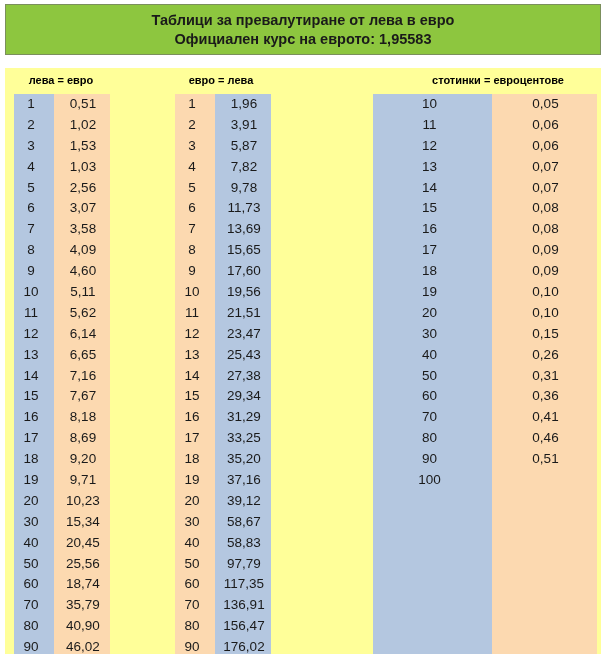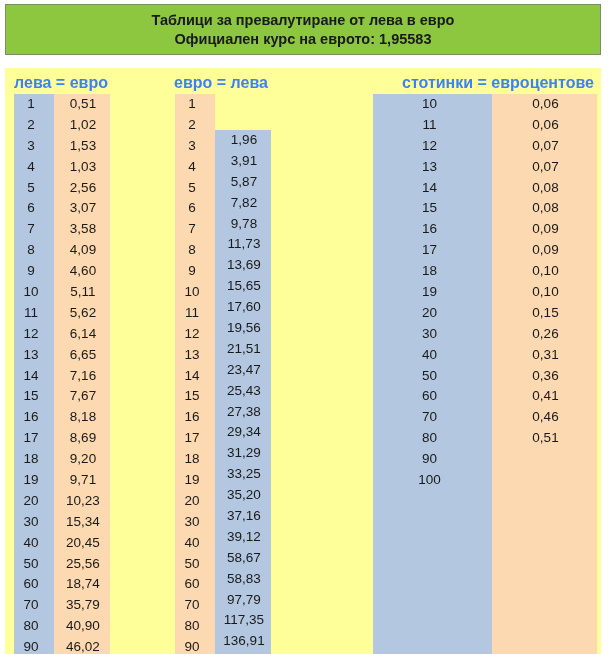--- a/index.html
+++ b/index.html
@@ -58,23 +58,23 @@
     top: 0;
     height: 586px;
   }
 
   .tbl-header {
     position: absolute;
     top: 6px;
     left: 0;
     width: 100%;
     text-align: center;
-    font-size: 16px;
+    font-size: 11px;
     font-weight: bold;
-    color: #3b82f6;
+    color: #000000;
     white-space: nowrap;
   }
 
   .col {
     position: absolute;
     top: 26px;
     bottom: 0;
   }
   .col.blue  { background: #b4c7e0; }
   .col.peach { background: #fcd9b0; }
@@ -91,21 +91,21 @@
   .cell.val  { padding-left: 2px; }
 
   
   #table1 { left: 0px;  width: 112px; }
   #table1 .col.blue  { left: 9px;  width: 40px; }
   #table1 .col.peach { left: 49px; width: 56px; }
 
   
   #table2 { left: 160px; width: 112px; }
   #table2 .col.peach { left: 10px; width: 40px; }
-  #table2 .col.blue  { left: 50px; width: 56px; margin-top: 36px; }
+  #table2 .col.blue  { left: 50px; width: 56px; }
 
   
   #table3 { left: 355px; width: 241px; }
   #table3 .col.blue  { left: 13px;  width: 119px; }
   #table3 .col.peach { left: 132px; width: 105px; }
   #table3 .tbl-header { left: 26px; width: 224px; }
 </style>
 </head>
 <body>
 
@@ -259,20 +259,21 @@
           <div class="cell num">30</div>
           <div class="cell num">40</div>
           <div class="cell num">50</div>
           <div class="cell num">60</div>
           <div class="cell num">70</div>
           <div class="cell num">80</div>
           <div class="cell num">90</div>
           <div class="cell num">100</div>
         </div>
       <div class="col peach">
+          <div class="cell val">0,05</div>
           <div class="cell val">0,06</div>
           <div class="cell val">0,06</div>
           <div class="cell val">0,07</div>
           <div class="cell val">0,07</div>
           <div class="cell val">0,08</div>
           <div class="cell val">0,08</div>
           <div class="cell val">0,09</div>
           <div class="cell val">0,09</div>
           <div class="cell val">0,10</div>
           <div class="cell val">0,10</div>

